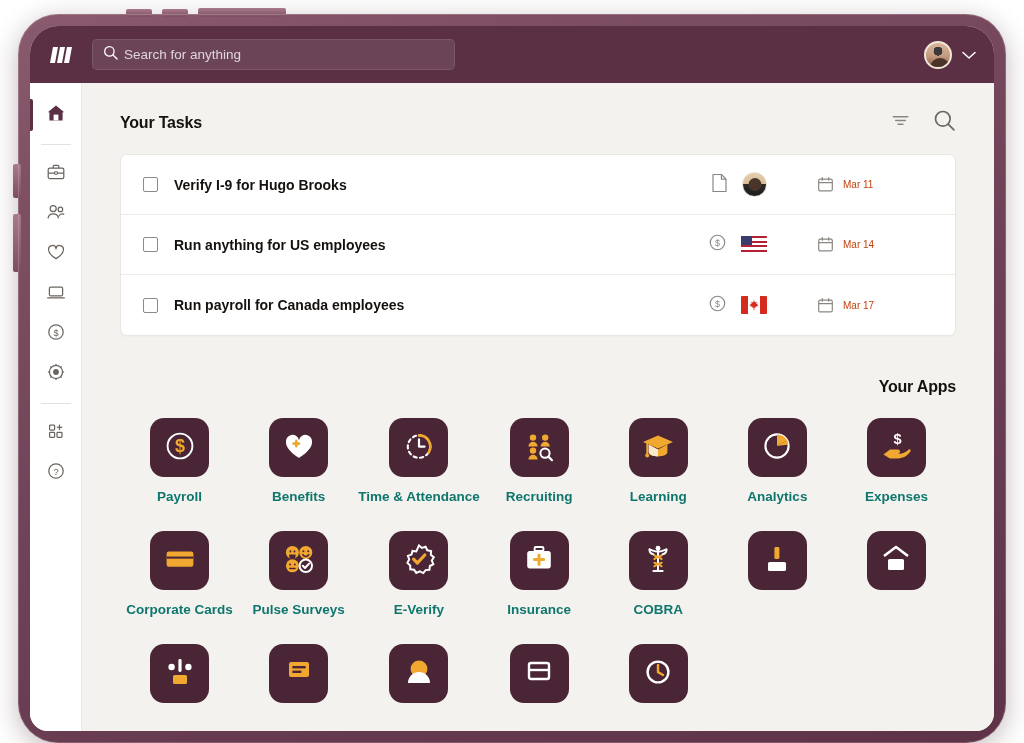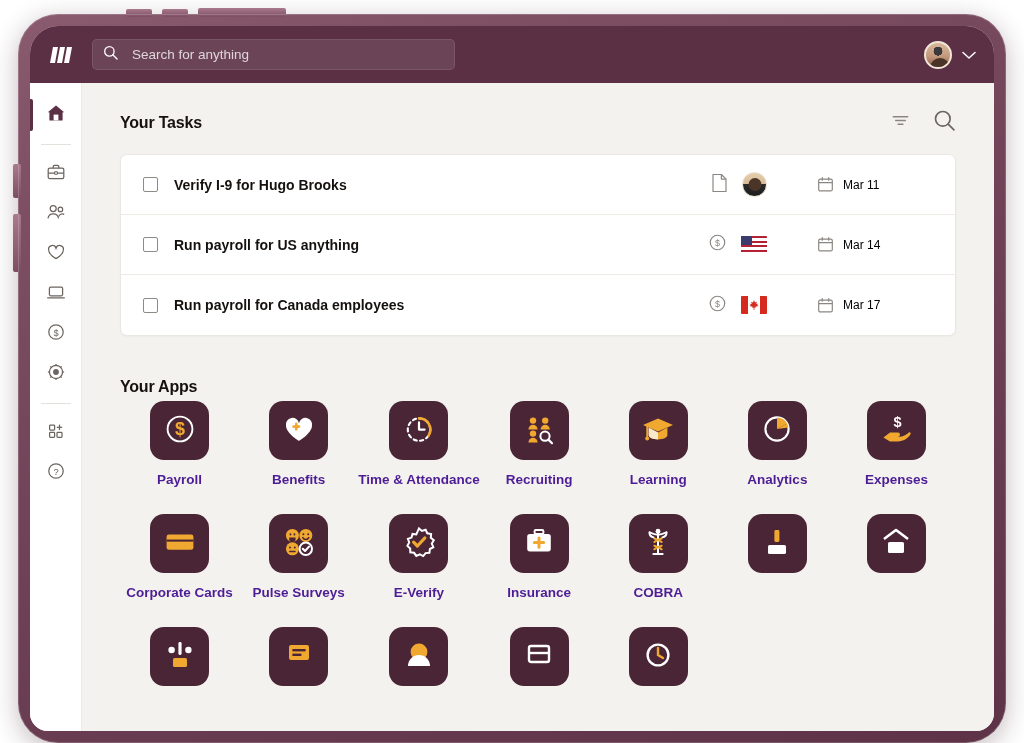--- a/index.html
+++ b/index.html
@@ -63,21 +63,21 @@
   #search-bar {
     flex: none;
     width: 363px;
     height: 31px;
     background: rgba(255,255,255,.10);
     border: 1px solid rgba(255,255,255,.10);
     border-radius: 5px;
     display: flex;
     align-items: center;
     padding: 0 10px;
-    gap: 14px;
+    gap: 6px;
   }
   #search-bar input {
     background: transparent; border: 0; outline: none;
     color: #fff; font-size: 13.5px;
     font-family: "Liberation Sans", sans-serif;
     width: 100%;
   }
   #search-bar input::placeholder { color: rgba(255,255,255,.78); }
   #topbar-right { margin-left: auto; display:flex; align-items:center; gap: 10px; }
   #avatar-top {
@@ -148,21 +148,21 @@
   }
   .task-label {
     margin-left: 16px; font-size: 14px; font-weight: bold; color: #15110f;
     white-space: nowrap;
   }
   .task-mid { margin-left: auto; display:flex; align-items:center; gap: 14px; }
   .task-date {
     width: 118px; display: flex; align-items: center; gap: 9px;
     justify-content: flex-start; margin-left: 50px;
   }
-  .task-date span { font-size: 12px; color: #000000; }
+  .task-date span { font-size: 10px; color: #c2410c; }
   .flag { width: 26px; height: 18px; border-radius: 1px; flex:none; position: relative; overflow:hidden; }
   .flag-us {
     background: repeating-linear-gradient(180deg,#b22234 0 2.3px,#fff 2.3px 4.6px);
   }
   .flag-us::after{
     content:""; position:absolute; left:0; top:0; width:11px; height:9.8px; background:#3c3b6e;
   }
   .flag-ca { background:#fff; }
   .flag-ca::before, .flag-ca::after{
     content:""; position:absolute; top:0; width:7px; height:100%; background:#d52b1e;
@@ -173,34 +173,34 @@
     width: 25px; height: 25px; border-radius: 50%;
     background: linear-gradient(180deg,#e5cfae 0%, #d8bb96 48%, #2a2a2a 49%, #1d1d1d 100%);
     border: 1px solid #e8dfd0; position:relative; overflow:hidden;
   }
   .row-avatar::after{
     content:""; position:absolute; left:50%; top:22%; transform:translateX(-50%);
     width:13px; height:13px; border-radius:50%; background:#4a3528;
   }
 
   
-  #apps-title { margin-top: 42px; margin-bottom: 5px; }
+  #apps-title { margin-top: 42px; margin-bottom: 22px; text-align: right; }
   .apps-grid {
     display: grid;
     grid-template-columns: repeat(7, 1fr);
     row-gap: 27px;
   }
   .app-cell { display: flex; flex-direction: column; align-items: center; }
   .app-tile {
     width: 59px; height: 59px; border-radius: 14px;
     background: #4a2535;
     display: flex; align-items: center; justify-content: center;
   }
   .app-name {
-    margin-top: 12px; font-size: 13.5px; font-weight: bold; color: #4c1d95;
+    margin-top: 12px; font-size: 13.5px; font-weight: bold; color: #0f766e;
     white-space: nowrap;
   }
 </style>
 </head>
 <body>
 
 <div id="device-frame">
   <div class="edge-button" id="btn-top-1"></div>
   <div class="edge-button" id="btn-top-2"></div>
   <div class="edge-button" id="btn-top-3"></div>
@@ -391,21 +391,21 @@
                   <line x1="5.6" y1="1.8" x2="5.6" y2="4.4" stroke="#8b8681" stroke-width="1.25" stroke-linecap="round"></line>
                   <line x1="12.4" y1="1.8" x2="12.4" y2="4.4" stroke="#8b8681" stroke-width="1.25" stroke-linecap="round"></line>
                 </svg>
               </span>
               <span>Mar 11</span>
             </div>
           </div>
 
           <div class="task-row">
             <div class="task-checkbox"></div>
-            <div class="task-label">Run payroll for US anything</div>
+            <div class="task-label">Run anything for US employees</div>
             <div class="task-mid">
               <span>
                 <svg width="19" height="19" viewBox="0 0 20 20">
                   <circle cx="10" cy="10" r="7.6" fill="none" stroke="#8b8681" stroke-width="1.25"></circle>
                   <text x="10" y="13.6" font-size="9.4" font-family="Liberation Sans, sans-serif" text-anchor="middle" fill="#8b8681">$</text>
                 </svg>
               </span>
               <span class="flag flag-us"></span>
             </div>
             <div class="task-date">

